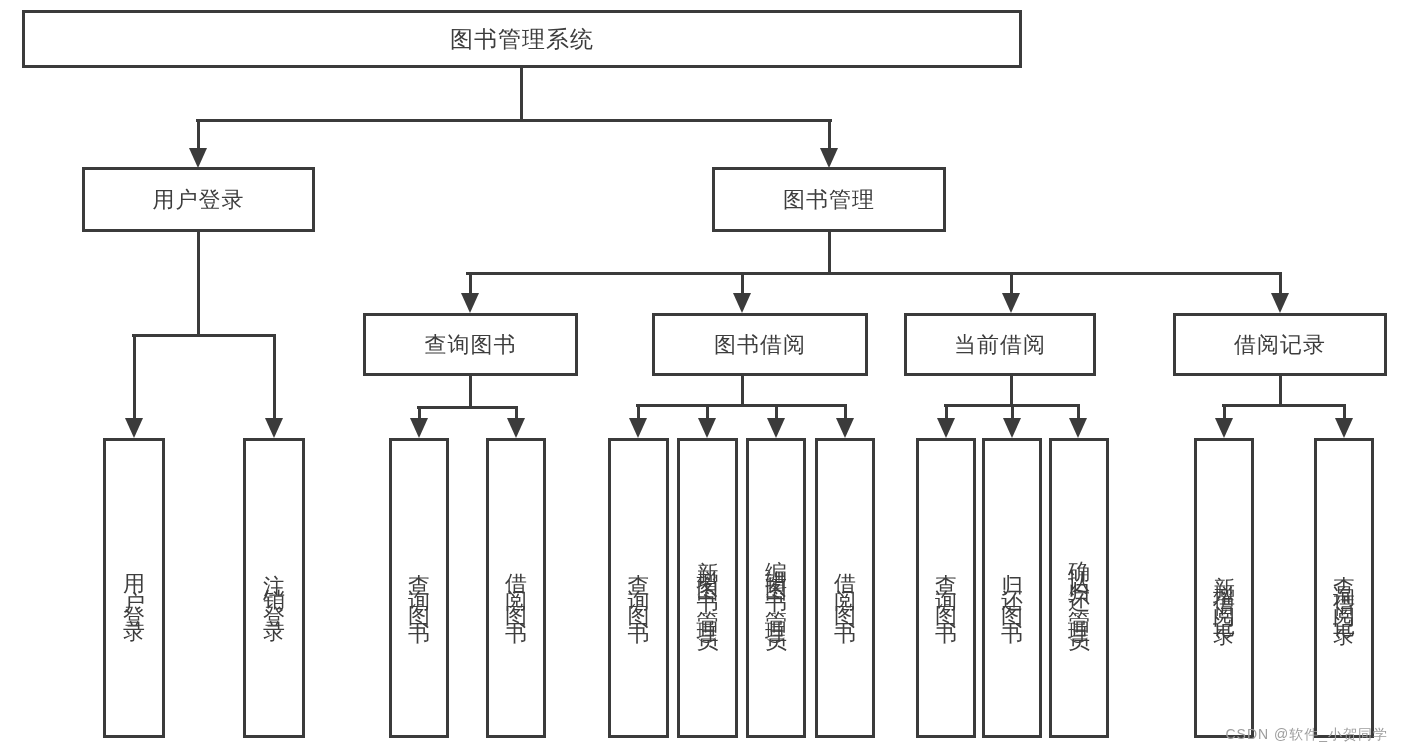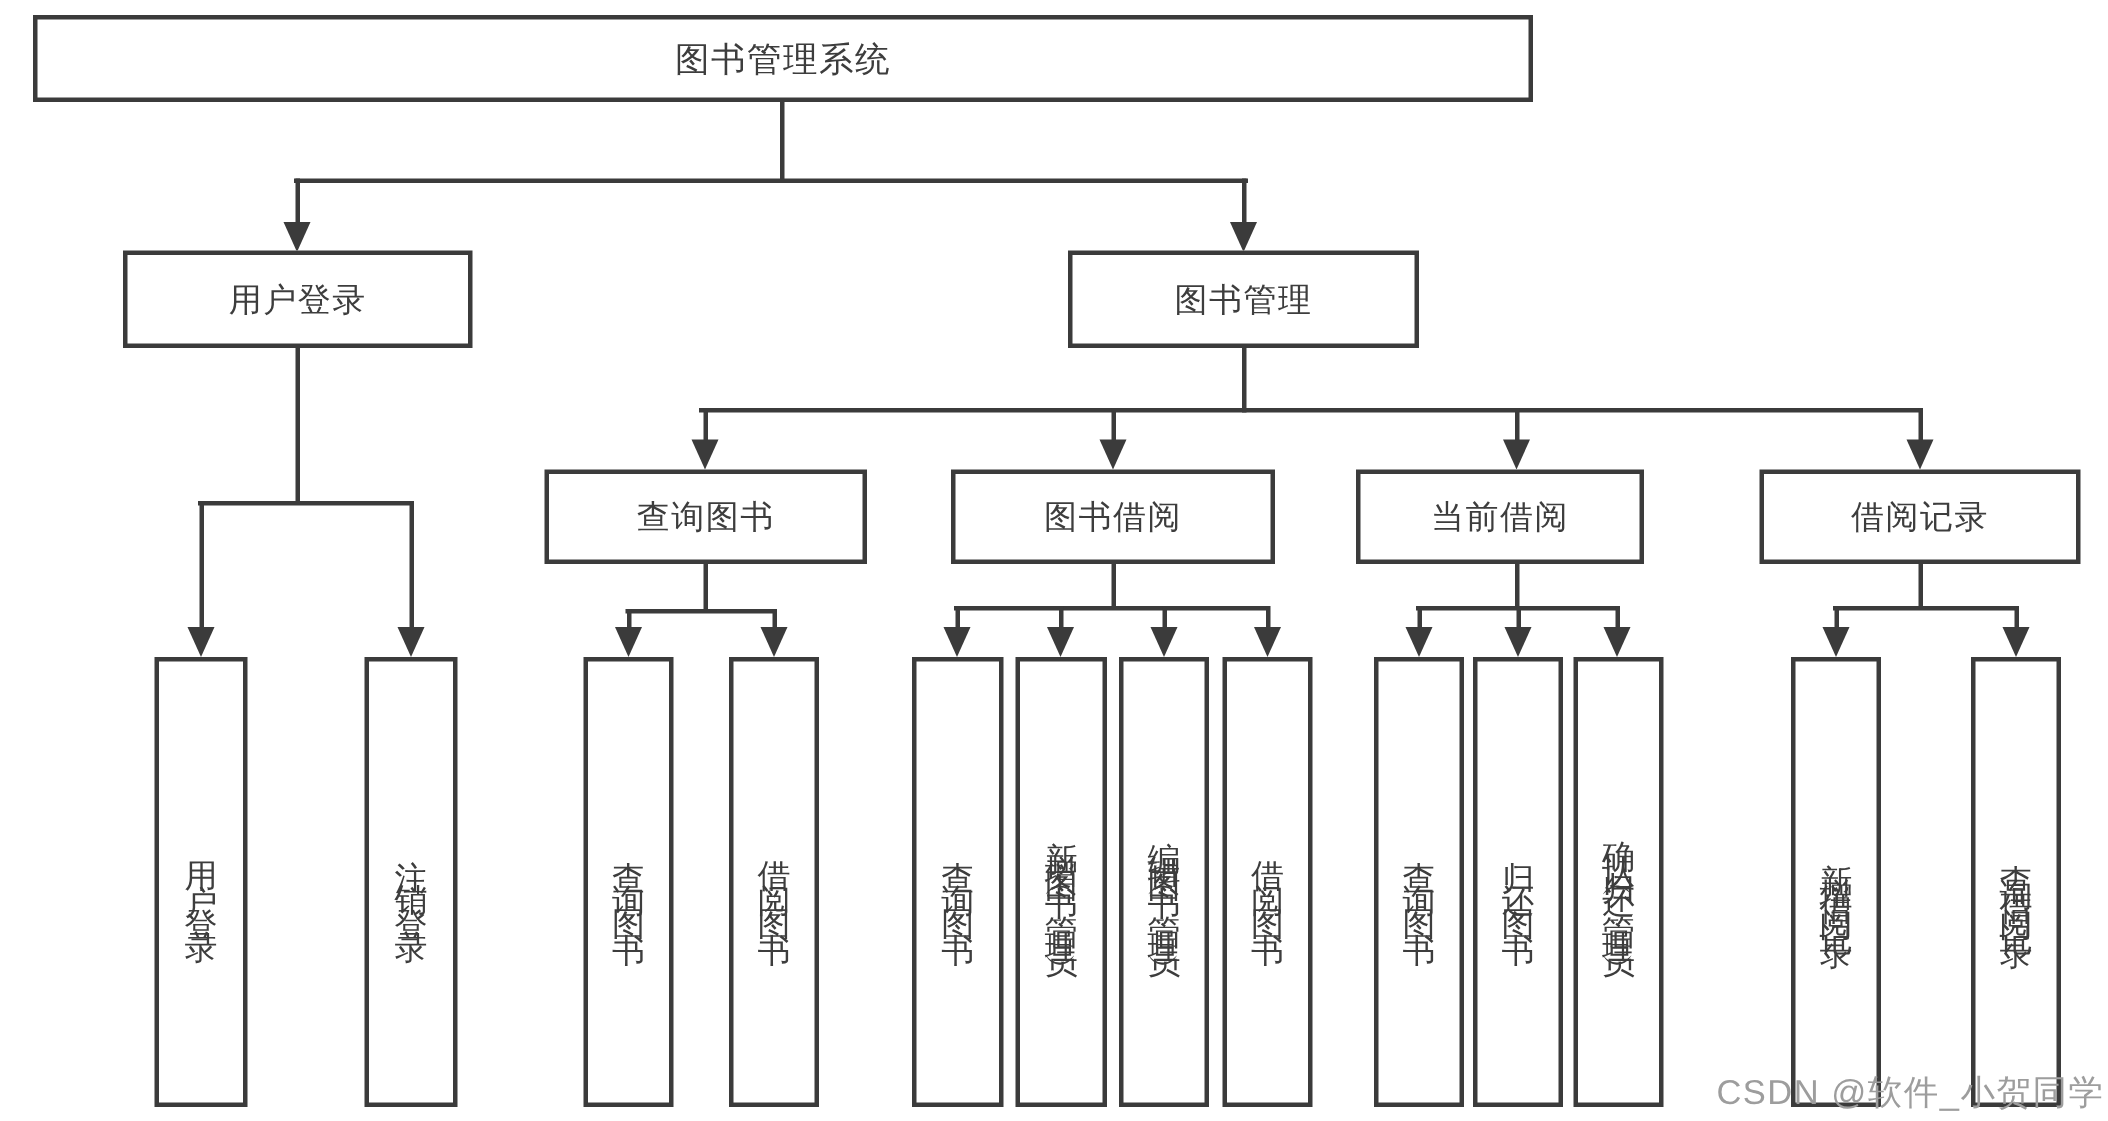--- a/index.html
+++ b/index.html
@@ -45,23 +45,23 @@
   .hline { height: 3px; }
   .arrow {
     position: absolute;
     width: 0; height: 0;
     border-left: 9px solid transparent;
     border-right: 9px solid transparent;
     border-top: 20px solid var(--line);
   }
   .watermark {
     position: absolute;
-    right: 2px;
+    right: 17px;
     bottom: 3px;
-    font-size: 23px;
+    font-size: 14px;
     color: var(--watermark);
     letter-spacing: 1px;
     z-index: 5;
     margin-top: 24px;
   }
 </style>
 </head>
 <body>
 
 <div class="canvas">
@@ -98,21 +98,21 @@
   <div class="line vline" style="left:741px; top:272px; height:24px;"></div>
   <div class="arrow" style="left:733px; top:293px;"></div>
   <div class="line vline" style="left:1010px; top:272px; height:24px;"></div>
   <div class="arrow" style="left:1002px; top:293px;"></div>
   <div class="line vline" style="left:1279px; top:272px; height:24px;"></div>
   <div class="arrow" style="left:1271px; top:293px;"></div>
 
   <div class="box hbox" style="left:363px; top:313px; width:215px; height:63px;">
     <span>查询图书</span>
   </div>
-  <div class="box hbox" style="left:634px; top:313px; width:216px; height:63px;">
+  <div class="box hbox" style="left:652px; top:313px; width:216px; height:63px;">
     <span>图书借阅</span>
   </div>
   <div class="box hbox" style="left:904px; top:313px; width:192px; height:63px;">
     <span>当前借阅</span>
   </div>
   <div class="box hbox" style="left:1173px; top:313px; width:214px; height:63px;">
     <span>借阅记录</span>
   </div>
 
   <div class="line vline" style="left:469px; top:376px; height:32px;"></div>

